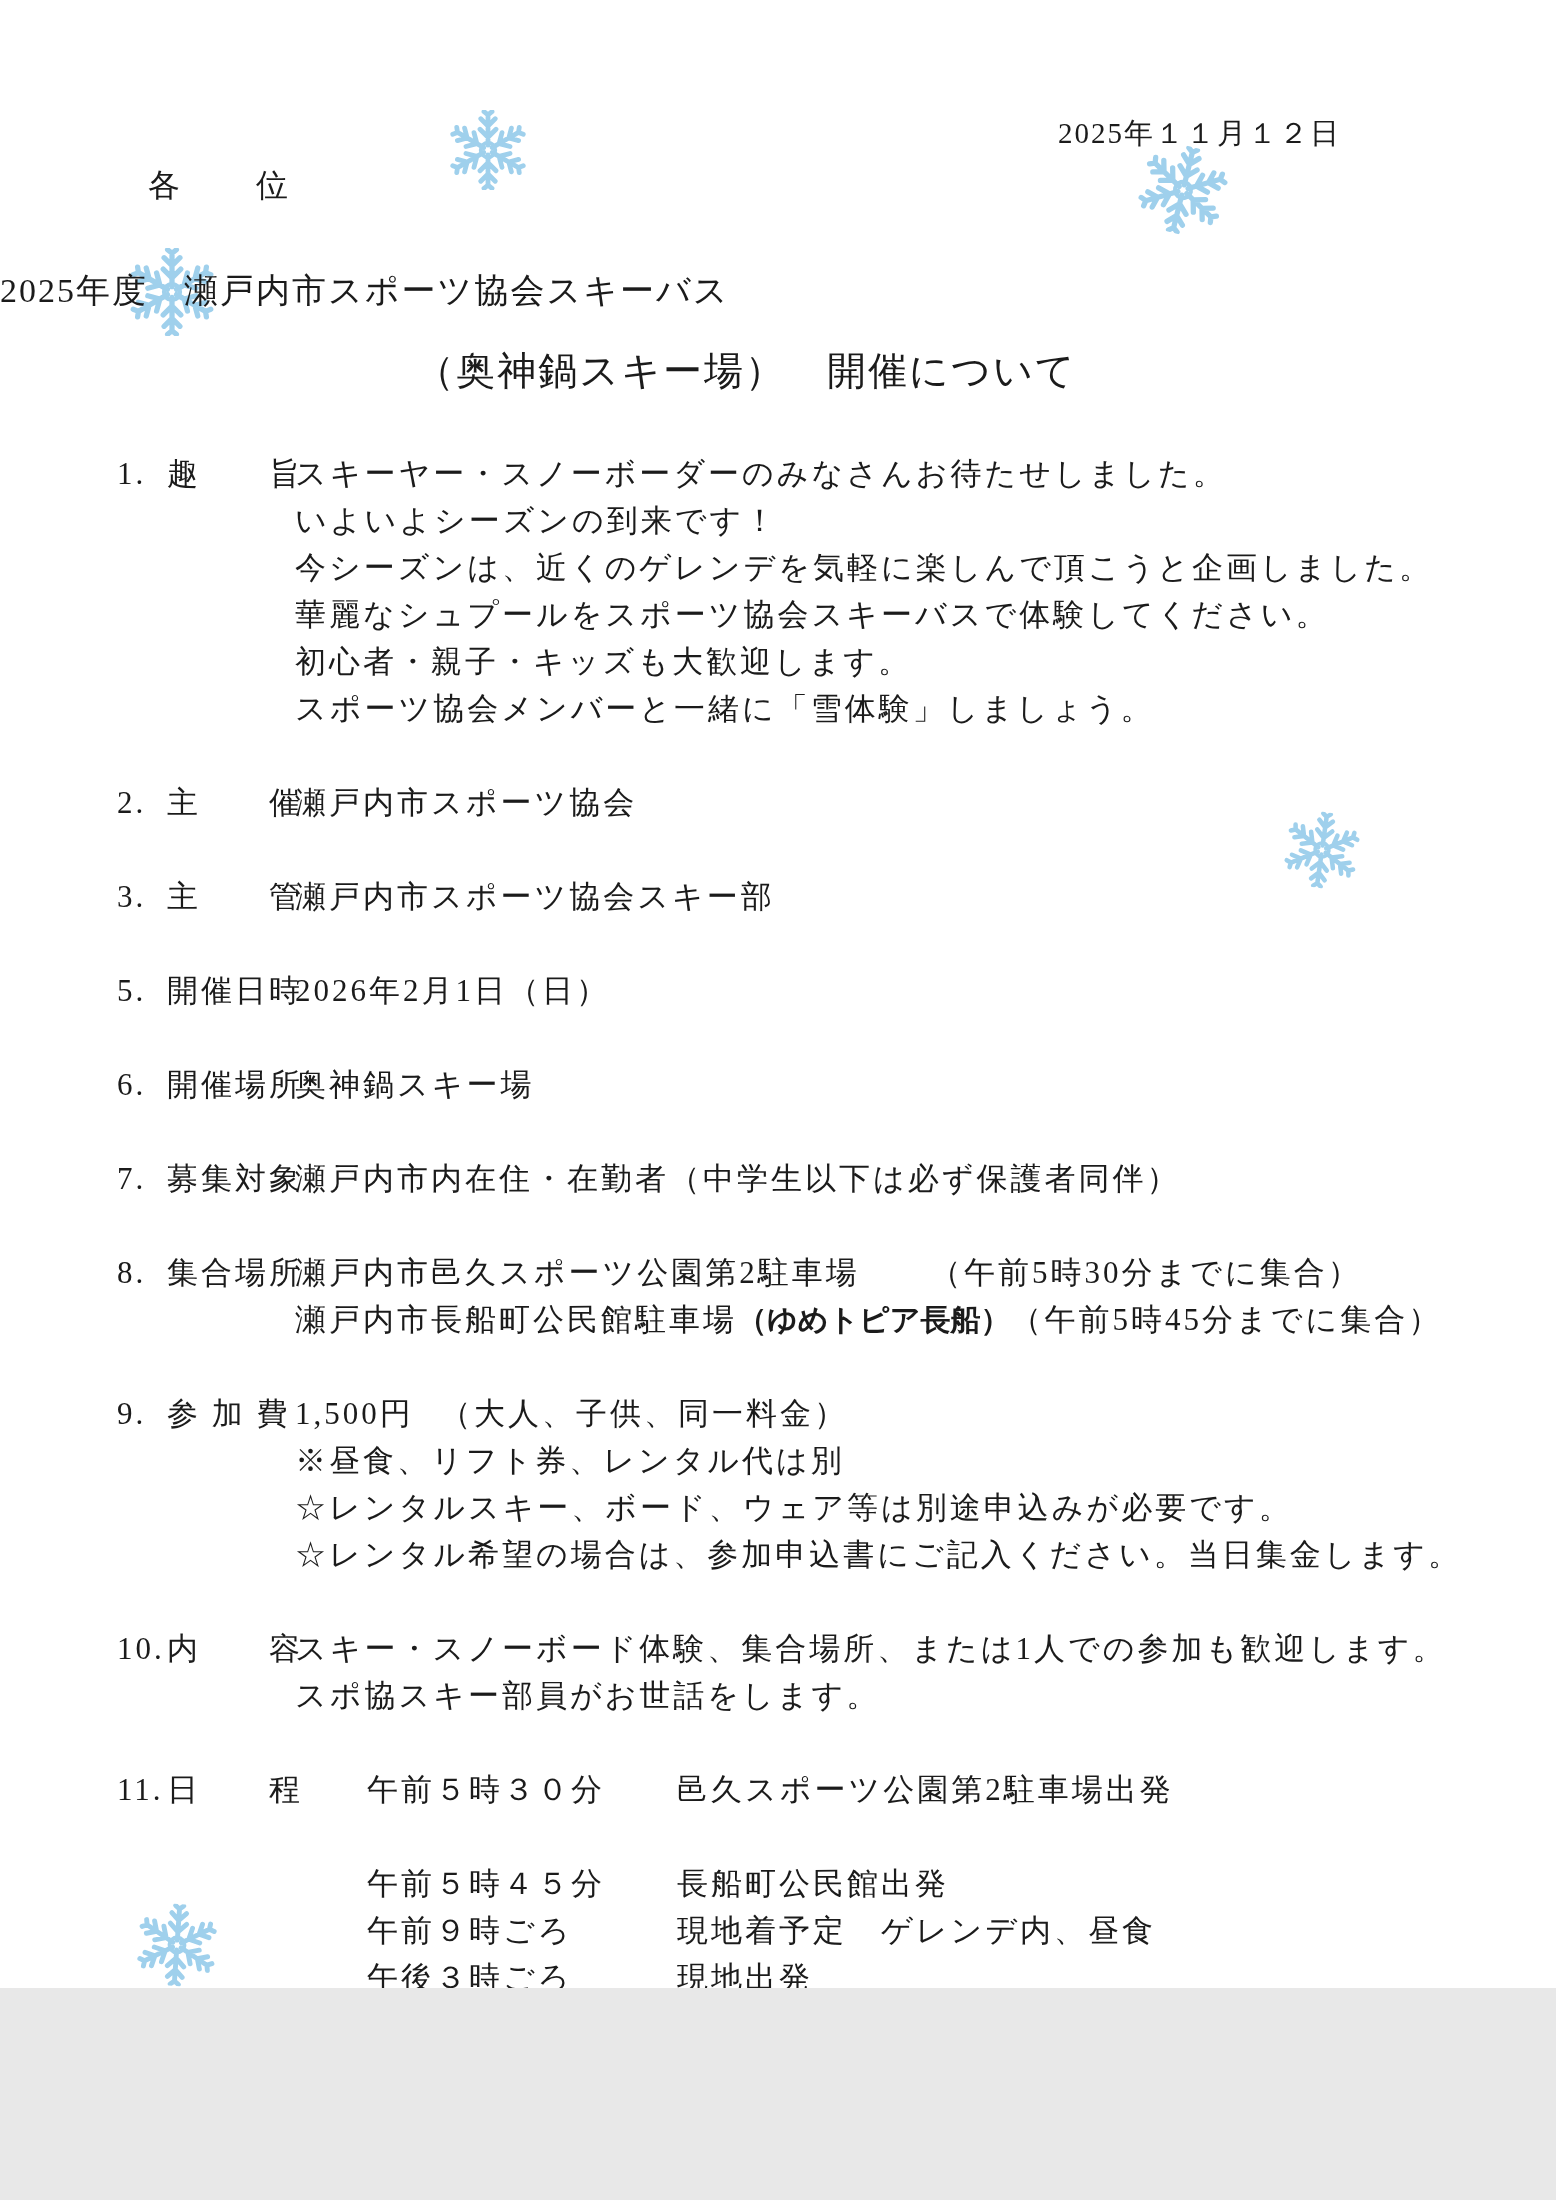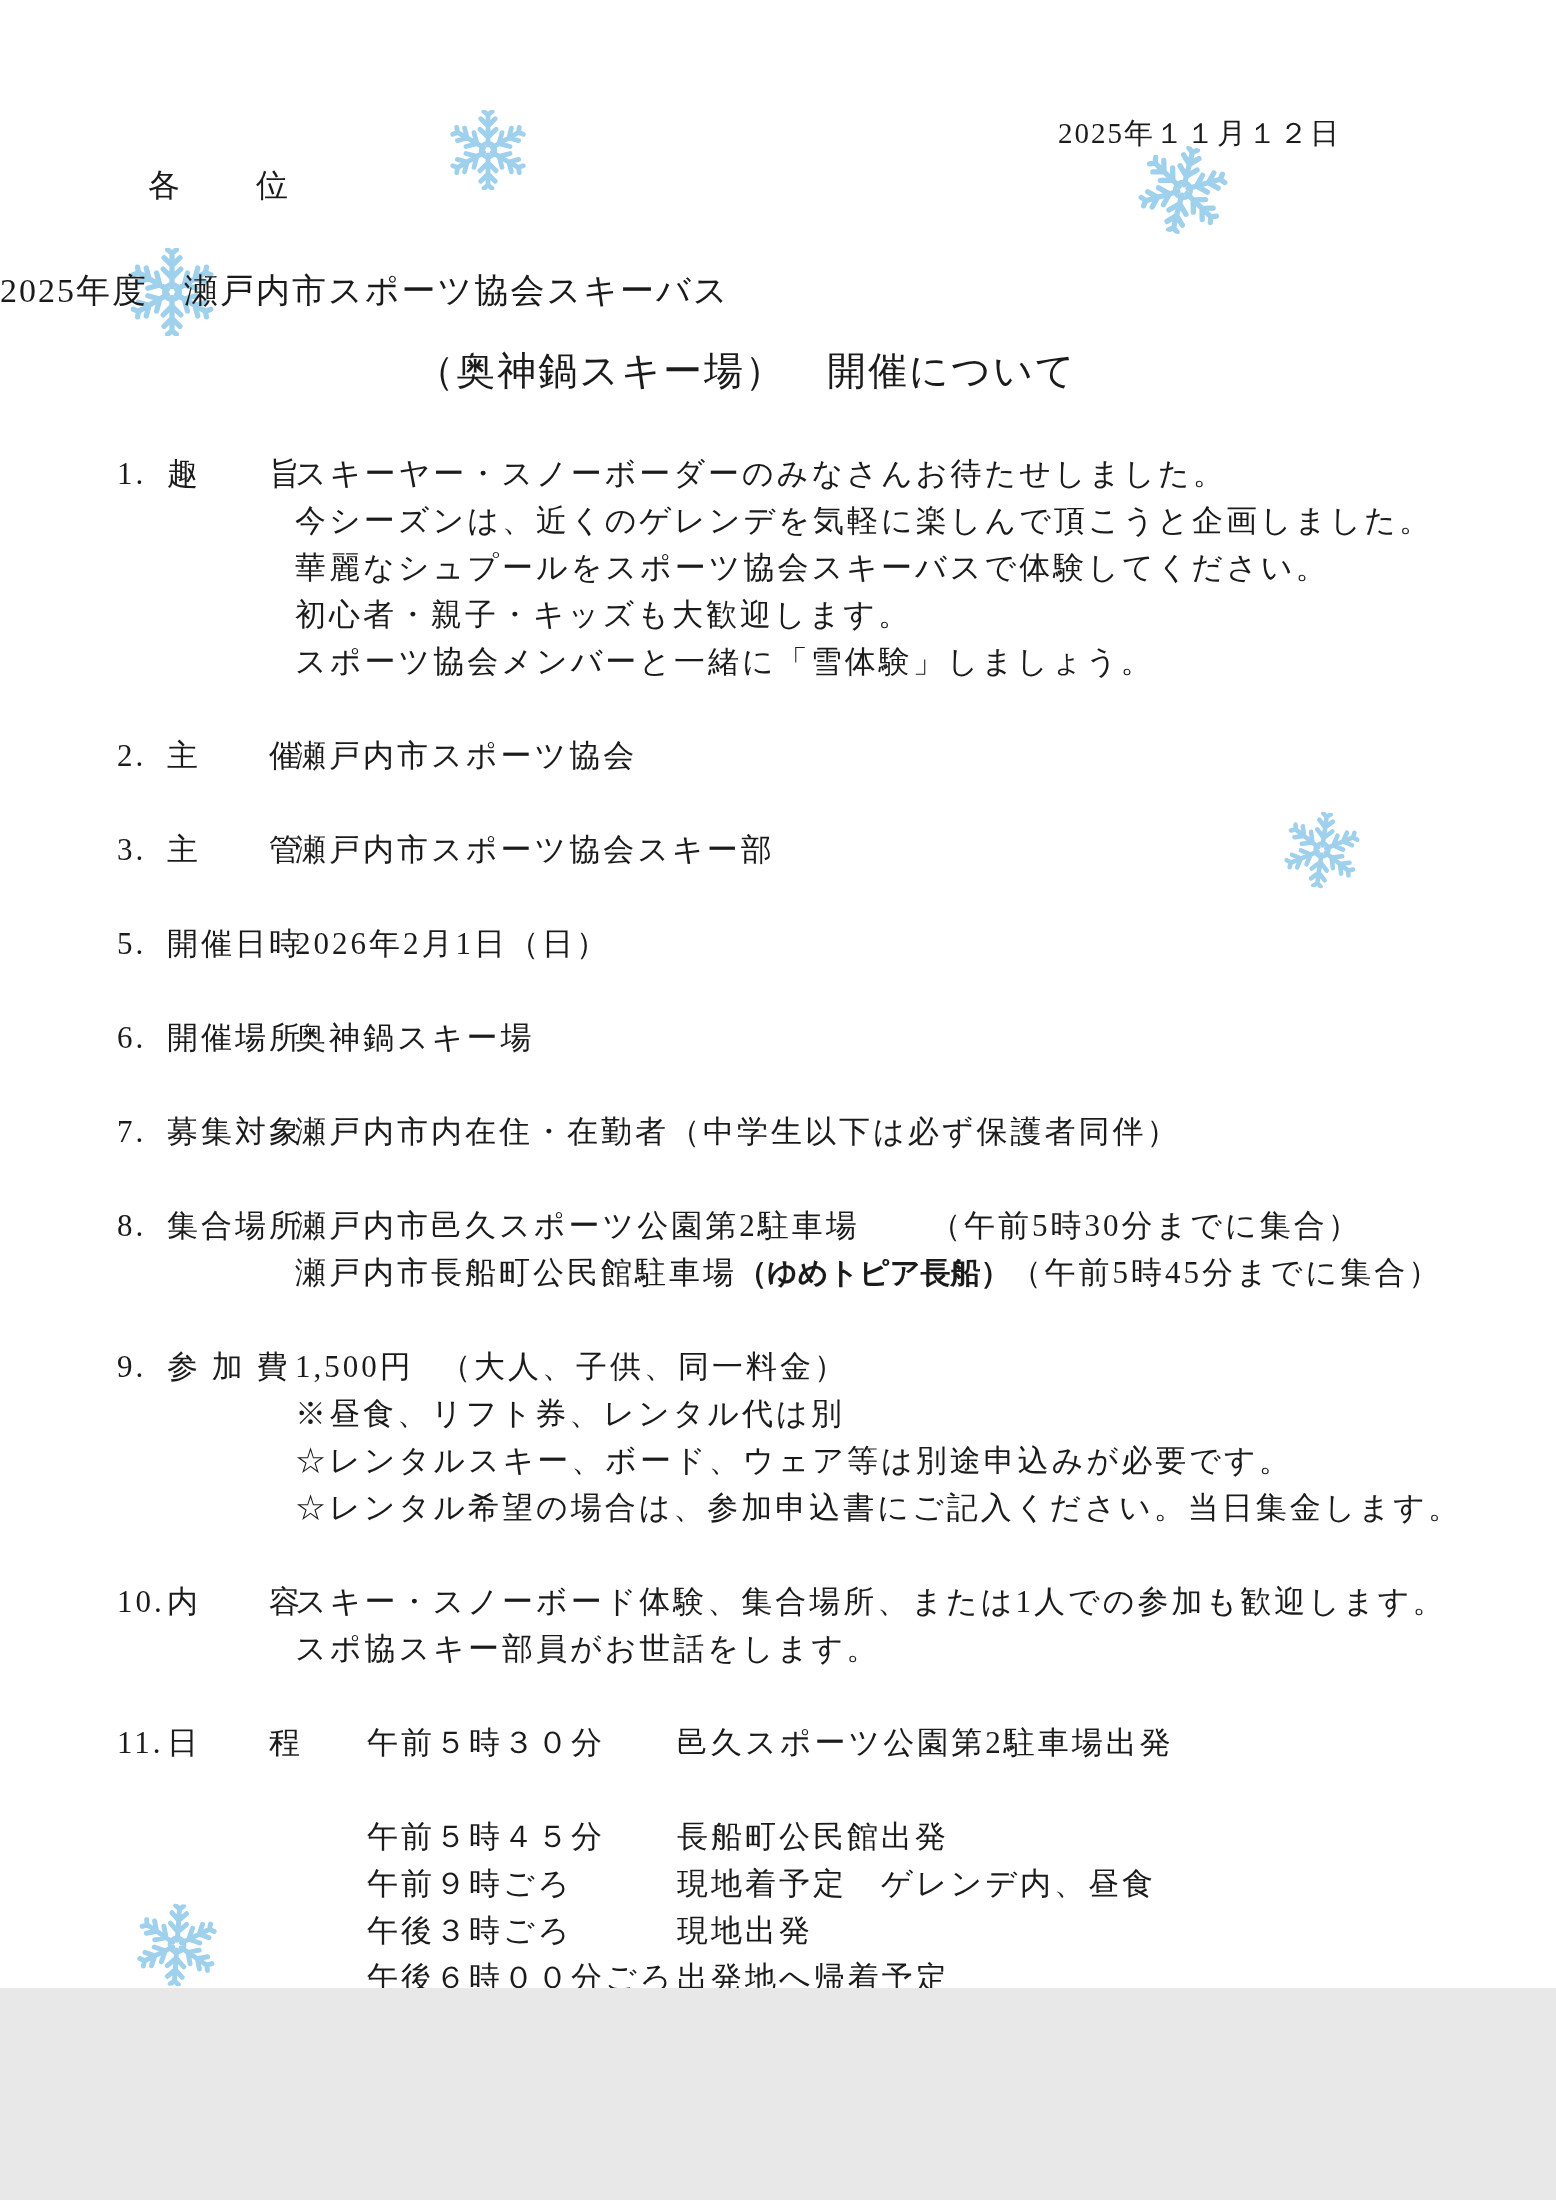--- a/index.html
+++ b/index.html
@@ -98,20 +98,21 @@
   <div class="title1">2025年度　瀬戸内市スポーツ協会スキーバス</div>
   <div class="title2">（奥神鍋スキー場）　開催について</div>
 
   <div class="sections">
 
     <div class="section">
       <div class="num">1.</div>
       <div class="label">趣　　旨</div>
       <div class="body">
         <div class="bline">スキーヤー・スノーボーダーのみなさんお待たせしました。</div>
+        <div class="bline">いよいよシーズンの到来です！</div>
         <div class="bline">今シーズンは、近くのゲレンデを気軽に楽しんで頂こうと企画しました。</div>
         <div class="bline">華麗なシュプールをスポーツ協会スキーバスで体験してください。</div>
         <div class="bline">初心者・親子・キッズも大歓迎します。</div>
         <div class="bline">スポーツ協会メンバーと一緒に「雪体験」しましょう。</div>
       </div>
     </div>
 
     <div class="section">
       <div class="num">2.</div>
       <div class="label">主　　催</div>

